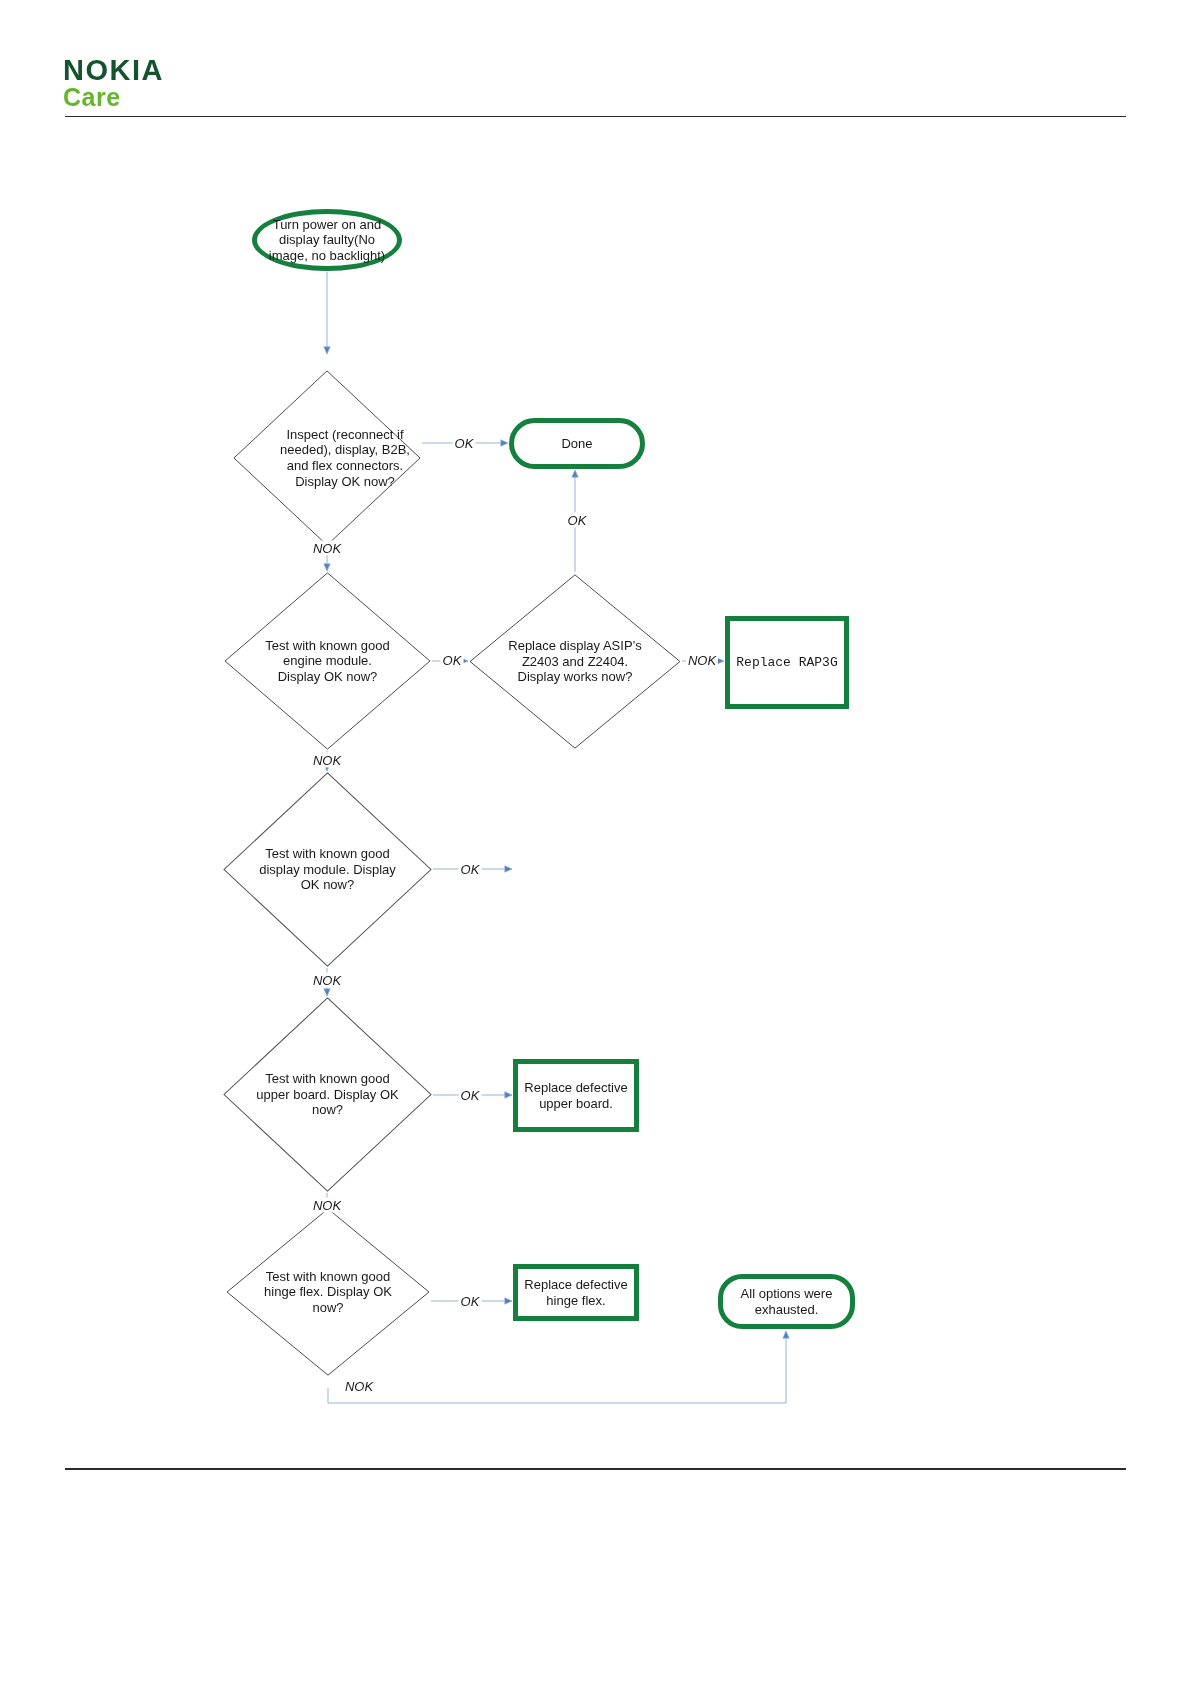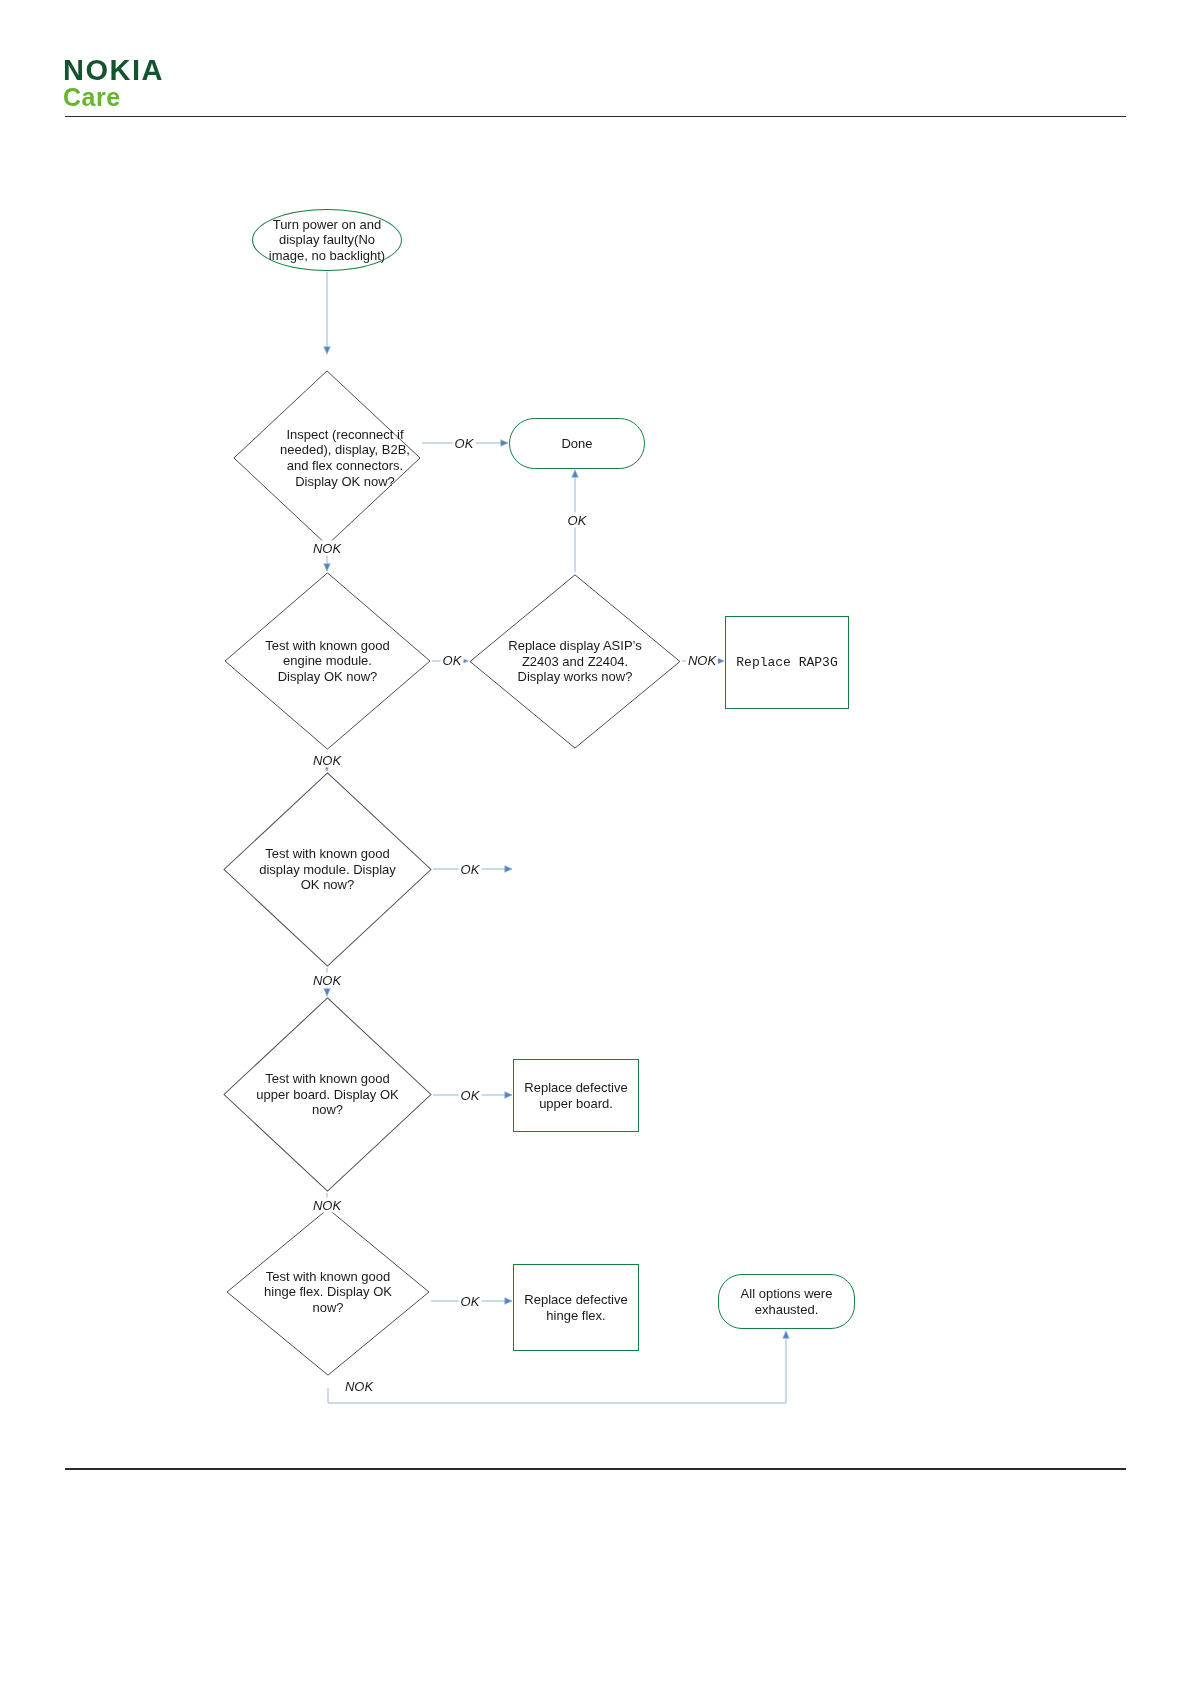--- a/index.html
+++ b/index.html
@@ -29,21 +29,21 @@
   
   #connectors { position: absolute; left: 0; top: 0; pointer-events: none; }
   #connectors line, #connectors path { stroke: #95B3D7; stroke-width: 1; }
 
   
   .node {
     position: absolute;
     display: flex; align-items: center; justify-content: center;
     text-align: center; font-size: 13px; line-height: 1.2; color: #1a1a1a;
   }
-  .terminator, .process { background: #fff; border: 1px solid #15803d; }
+  .terminator, .process { background: #fff; border: 5px solid #15803d; }
   .diamond svg { position: absolute; inset: 0; width: 100%; height: 100%; overflow: visible; }
   .node-text { position: relative; }
 
   #n-start { left: 252px; top: 209px; width: 150px; height: 62px; border-radius: 50%; }
   #n-start .node-text { width: 122px; }
 
   #n-d1 { left: 233px; top: 370px; width: 188px; height: 176px; justify-content: flex-end; }
   #n-d1 .node-text { width: 152px; }
 
   #n-done { left: 509px; top: 418px; width: 136px; height: 51px; border-radius: 26px; }
@@ -65,21 +65,21 @@
 
   #n-d5 { left: 223px; top: 997px; width: 209px; height: 195px; }
   #n-d5 .node-text { width: 155px; }
 
   #n-r2 { left: 513px; top: 1059px; width: 126px; height: 73px; }
   #n-r2 .node-text { width: 114px; }
 
   #n-d6 { left: 226px; top: 1208px; width: 204px; height: 168px; }
   #n-d6 .node-text { width: 152px; }
 
-  #n-r3 { left: 513px; top: 1264px; width: 126px; height: 87px; }
+  #n-r3 { left: 513px; top: 1264px; width: 126px; height: 57px; }
   #n-r3 .node-text { width: 114px; }
 
   #n-end { left: 718px; top: 1274px; width: 137px; height: 55px; border-radius: 24px; }
   #n-end .node-text { width: 112px; }
 
   
   .edge-label {
     position: absolute; transform: translate(-50%, -50%);
     background: #fff; padding: 0 2px;
     font-size: 13px; color: #1a1a1a; white-space: nowrap; font-style: italic;

